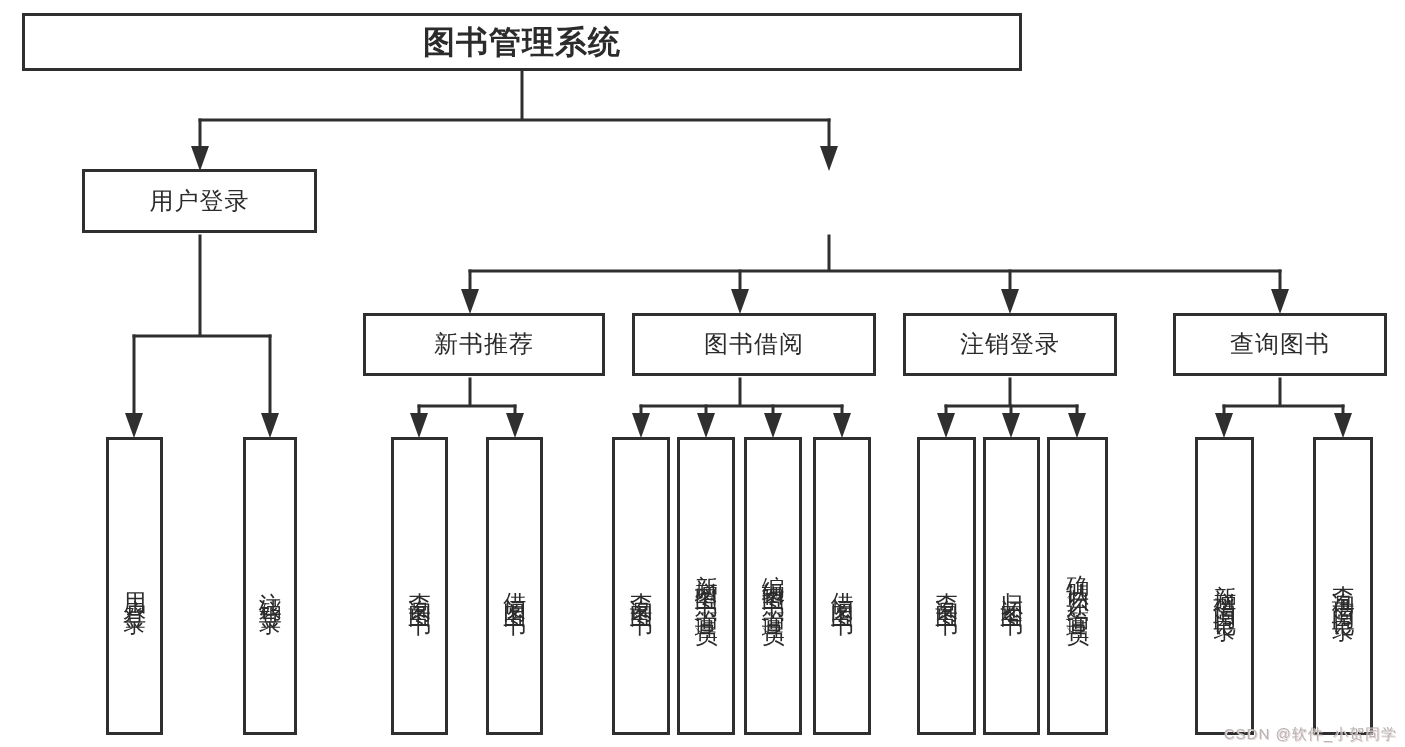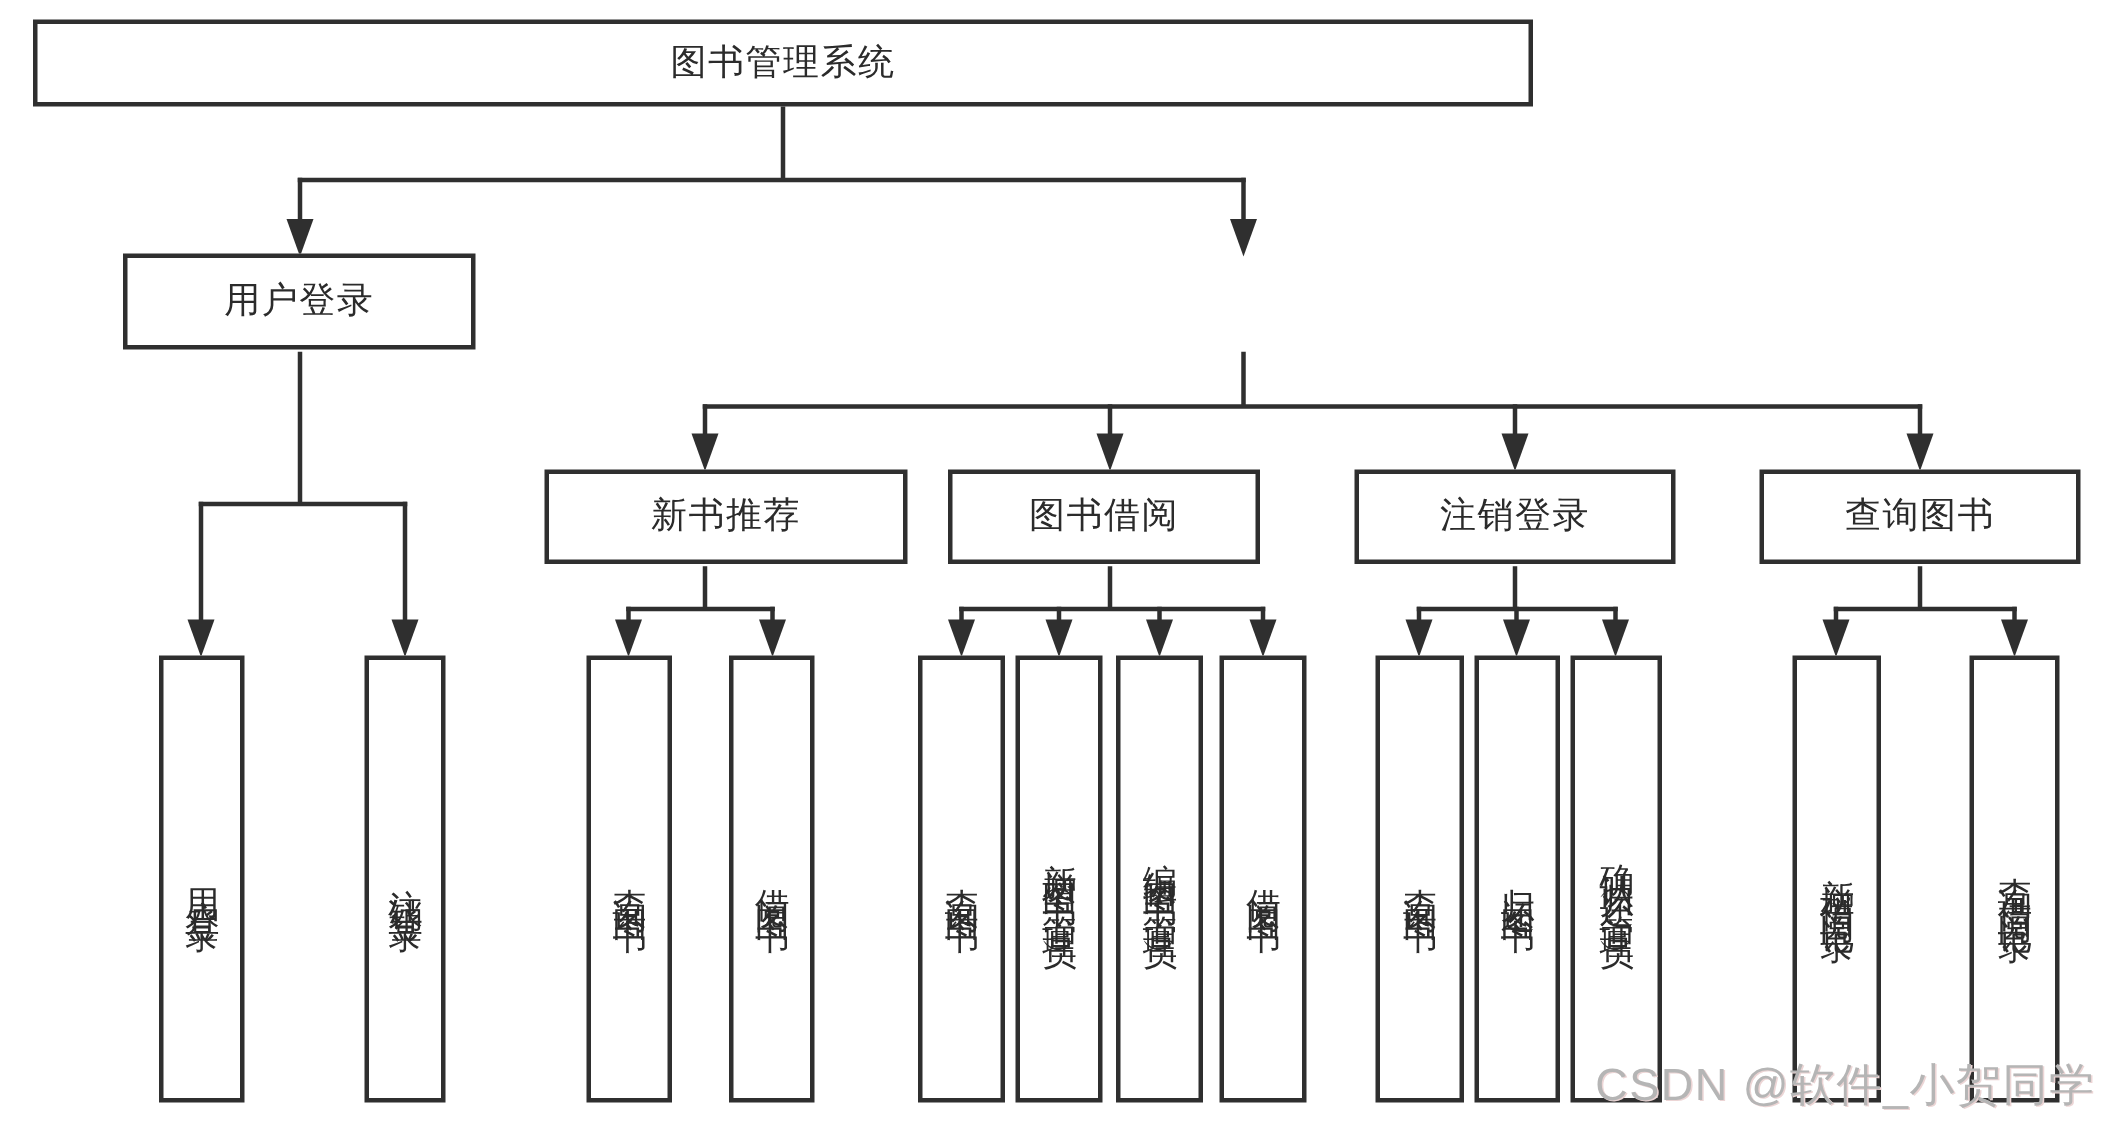--- a/index.html
+++ b/index.html
@@ -37,26 +37,26 @@
     line-height: 1.2;
   }
   .hbox { letter-spacing: 1px; }
   .vbox {
     writing-mode: vertical-rl;
     text-orientation: mixed;
     font-size: 23px;
     letter-spacing: 7px;
     padding-top: 4px;
   }
-  .root-title { font-size: 24px; }
+  .root-title { font-size: 32px; font-weight: bold; }
   #watermark {
     position: absolute;
     right: 8px;
     bottom: 3px;
-    font-size: 30px;
+    font-size: 15px;
     color: #b5b5b5;
     letter-spacing: 1px;
     text-shadow: 1px 1px 0 #ecd5d5;
     white-space: nowrap;
     z-index: 5;
   }
 </style>
 </head>
 <body>
 
@@ -133,21 +133,21 @@
       <path d="M1215,413 L1233,413 L1224,438 Z"></path>
       <path d="M1334,413 L1352,413 L1343,438 Z"></path>
     </g>
   </svg>
 
   <div class="box hbox root-title" style="left:22px;top:13px;width:1000px;height:58px">图书管理系统</div>
 
   <div class="box hbox" style="left:82px;top:169px;width:235px;height:64px">用户登录</div>
 
   <div class="box hbox" style="left:363px;top:313px;width:242px;height:63px">新书推荐</div>
-  <div class="box hbox" style="left:632px;top:313px;width:208px;height:63px">图书借阅</div>
+  <div class="box hbox" style="left:632px;top:313px;width:244px;height:63px">图书借阅</div>
   <div class="box hbox" style="left:903px;top:313px;width:214px;height:63px">注销登录</div>
   <div class="box hbox" style="left:1173px;top:313px;width:214px;height:63px">查询图书</div>
 
   <div class="box vbox" style="left:106px;top:437px;width:57px;height:298px">用户登录</div>
   <div class="box vbox" style="left:243px;top:437px;width:54px;height:298px">注销登录</div>
 
   <div class="box vbox" style="left:391px;top:437px;width:57px;height:298px">查询图书</div>
   <div class="box vbox" style="left:486px;top:437px;width:57px;height:298px">借阅图书</div>
 
   <div class="box vbox" style="left:612px;top:437px;width:58px;height:298px">查询图书</div>

